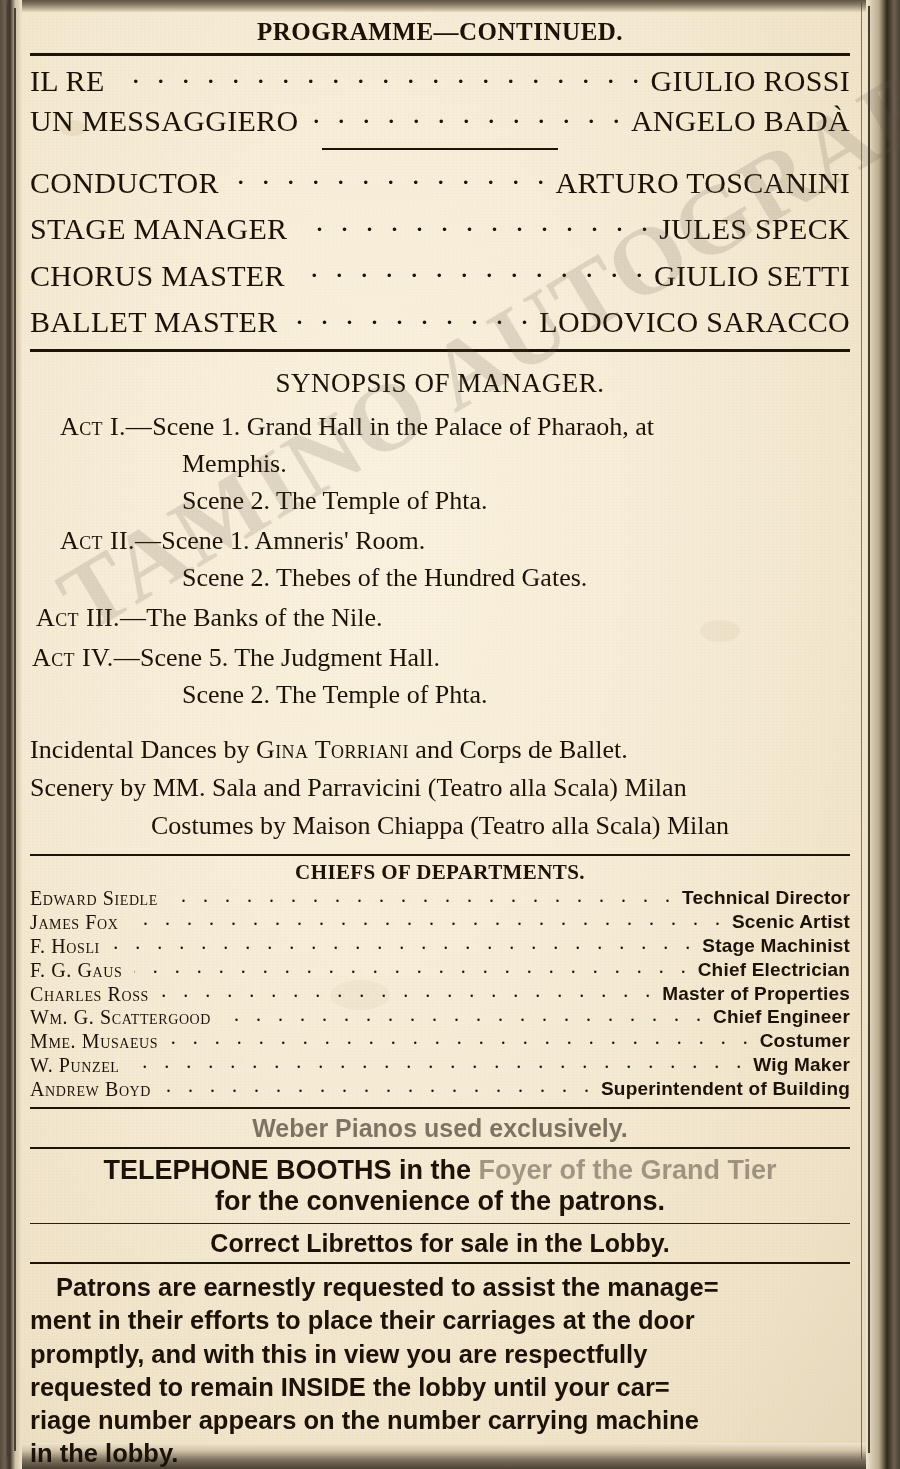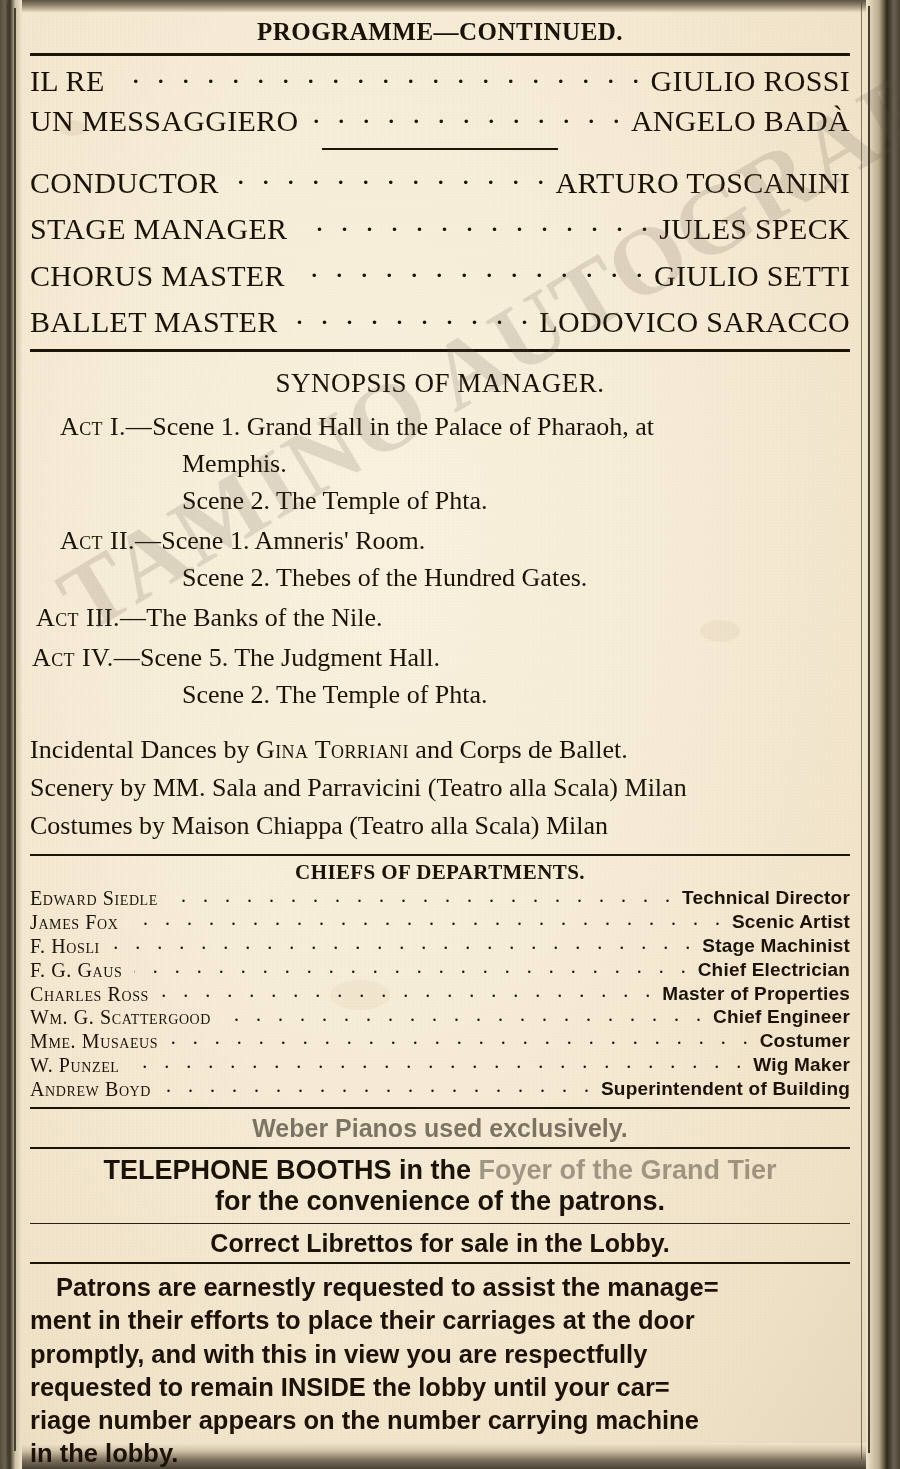--- a/index.html
+++ b/index.html
@@ -133,21 +133,21 @@
   .syn .cont-line { padding-left: 152px; }
   .smallcap {
     font-variant: small-caps;
     letter-spacing: .4px;
   }
   .syn-block { margin-bottom: 3px; }
 
   .credits { font-size: 26px; line-height: 1.46; padding-top: 14px; }
   .credits .c1 { text-align: left; }
   .credits .c2 { text-align: left; }
-  .credits .c3 { }
+  .credits .c3 { text-align: center; }
 
   
   .chiefs-title {
     text-align: center;
     font-weight: bold;
     font-size: 21px;
     letter-spacing: .4px;
     padding: 4px 0 2px 0;
   }
   .chiefs .row {

